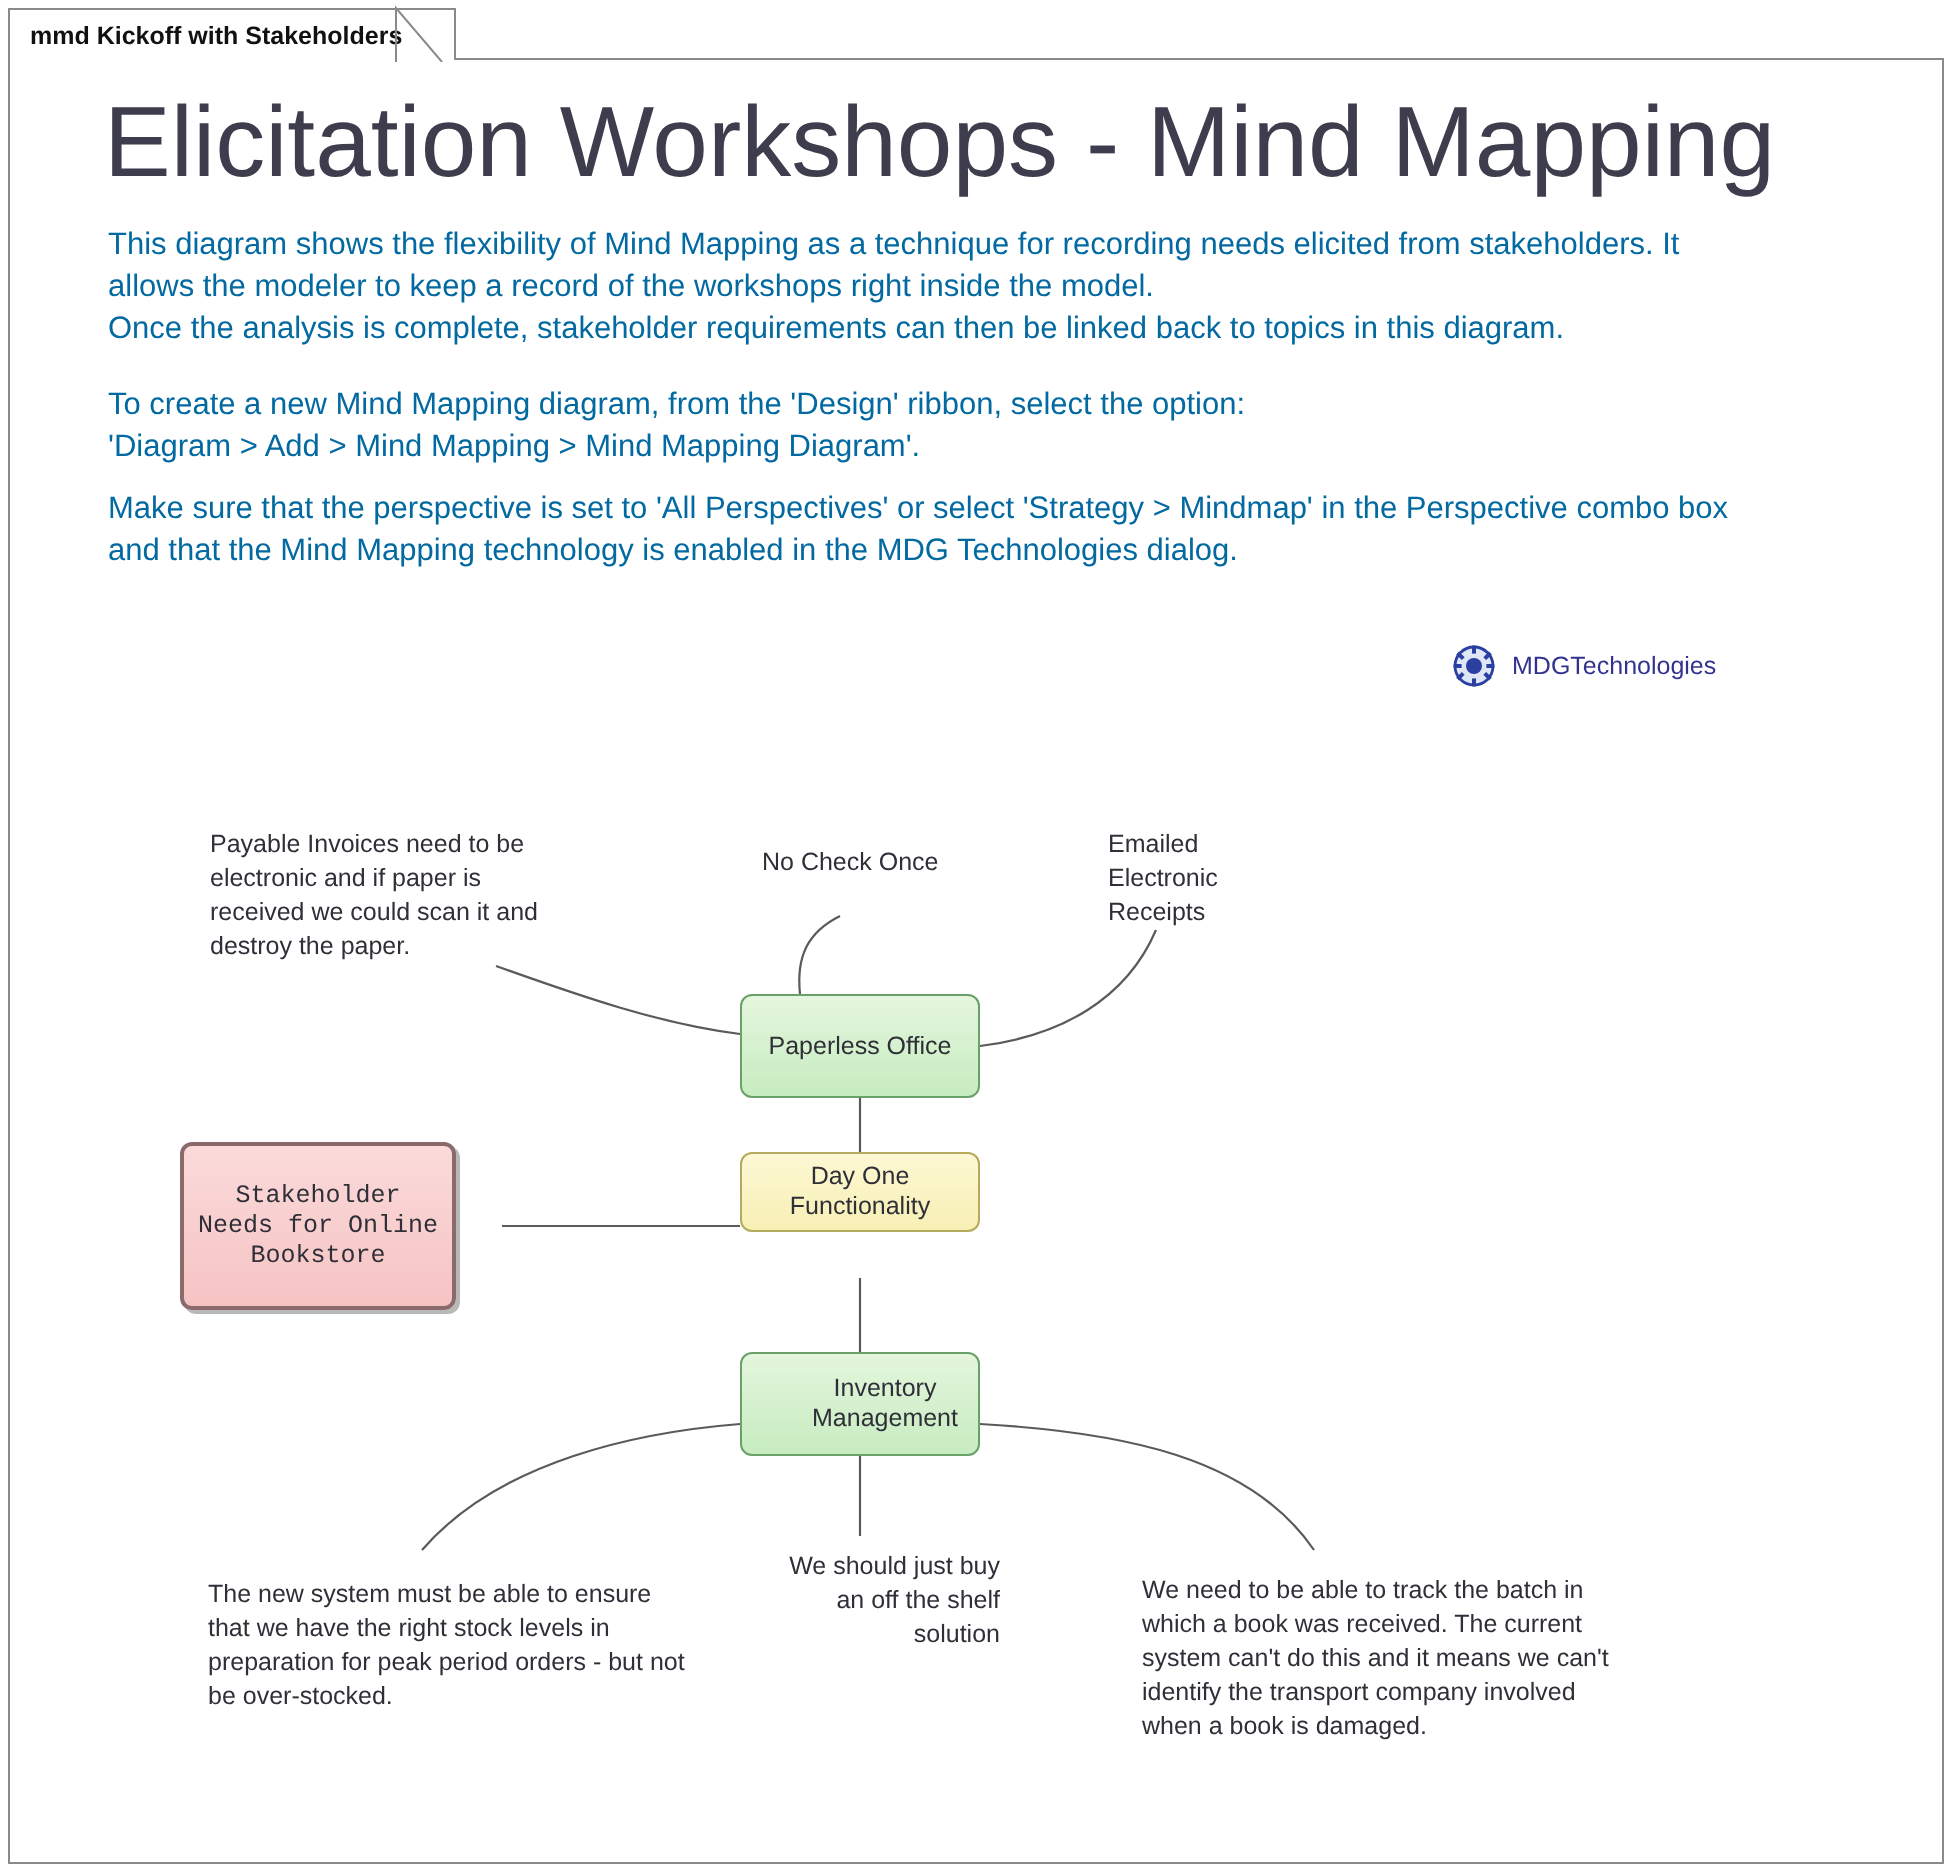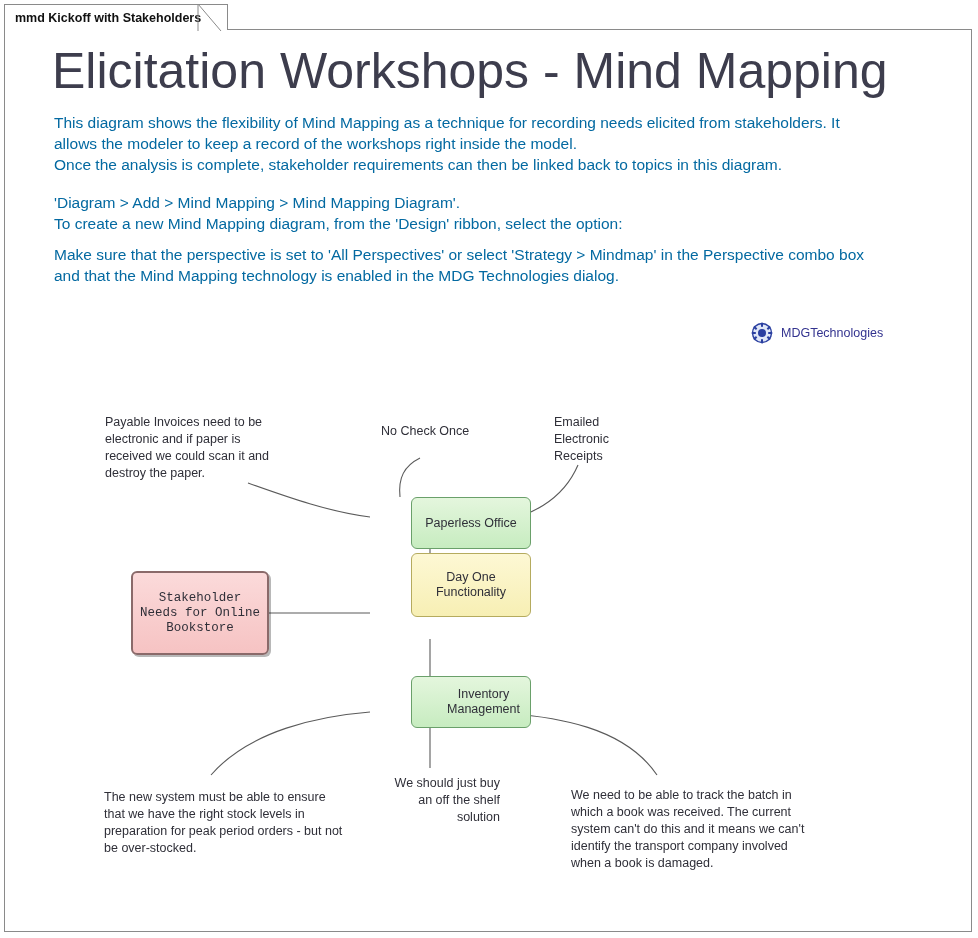--- a/index.html
+++ b/index.html
@@ -83,21 +83,21 @@
     line-height: 21px;
     width: 890px;
   }
   #para1 { top: 112px; }
   #para2 { top: 192px; }
   #para3 { top: 244px; }
 
   
   #mdg {
     position: absolute;
-    left: 751px;
+    left: 726px;
     top: 322px;
     display: flex;
     align-items: center;
     gap: 8px;
   }
   #mdg-label {
     font-size: 12.5px;
     color: #33338f;
   }
   .mdg-icon {
@@ -119,21 +119,20 @@
     box-sizing: border-box;
     display: flex;
     align-items: center;
     justify-content: center;
     text-align: center;
     font-size: 12.5px;
     color: #2f2f38;
     border-radius: 6px;
     line-height: 15px;
     padding: 4px 6px;
-    margin-left: 41px;
   }
   #node-root {
     left: 90px;
     top: 571px;
     width: 138px;
     height: 84px;
     background: linear-gradient(to bottom, #fbdada, #f6c3c3);
     border: 2px solid #8a6a6a;
     box-shadow: 2px 2px 0 rgba(0,0,0,0.28);
     font-family: Liberation Mono, monospace;
@@ -141,23 +140,23 @@
   #node-paperless {
     left: 370px;
     top: 497px;
     width: 120px;
     height: 52px;
     background: linear-gradient(to bottom, #e4f6dd, #c7ecc0);
     border: 1px solid #6aa06a;
   }
   #node-dayone {
     left: 370px;
-    top: 553px;
+    top: 576px;
     width: 120px;
-    height: 64px;
+    height: 40px;
     background: linear-gradient(to bottom, #fdf8d4, #f7efb4);
     border: 1px solid #b5ab5e;
   }
   #node-inventory {
     left: 370px;
     top: 676px;
     width: 120px;
     height: 52px;
     background: linear-gradient(to bottom, #e4f6dd, #c7ecc0);
     border: 1px solid #6aa06a;
@@ -192,22 +191,22 @@
   <div id="canvas"></div>
 
   <div id="title">Elicitation Workshops - Mind Mapping</div>
 
   <div class="para" id="para1">
     <div>This diagram shows the flexibility of Mind Mapping as a technique for recording needs elicited from stakeholders.   It</div>
     <div>allows the modeler to keep a record of the workshops right inside the model.</div>
     <div>Once the analysis is complete, stakeholder requirements can then be linked back to topics in this diagram.</div>
   </div>
   <div class="para" id="para2">
+    <div>To create a new Mind Mapping diagram, from the 'Design' ribbon, select the option:</div>
     <div>'Diagram &gt; Add &gt; Mind Mapping &gt; Mind Mapping Diagram'.</div>
-    <div>To create a new Mind Mapping diagram, from the 'Design' ribbon, select the option:</div>
   </div>
   <div class="para" id="para3">
     <div>Make sure that the perspective is set to 'All Perspectives' or select 'Strategy &gt; Mindmap' in the Perspective combo box</div>
     <div>and that the Mind Mapping technology is enabled in the MDG Technologies dialog.</div>
   </div>
 
   <div id="mdg">
     <svg class="mdg-icon" viewBox="0 0 22 22">
       <circle cx="11" cy="11" r="9.5" fill="#dfe6f7" stroke="#2a3fa0" stroke-width="1.4"></circle>
       <circle cx="11" cy="11" r="4" fill="#2a3fa0"></circle>

